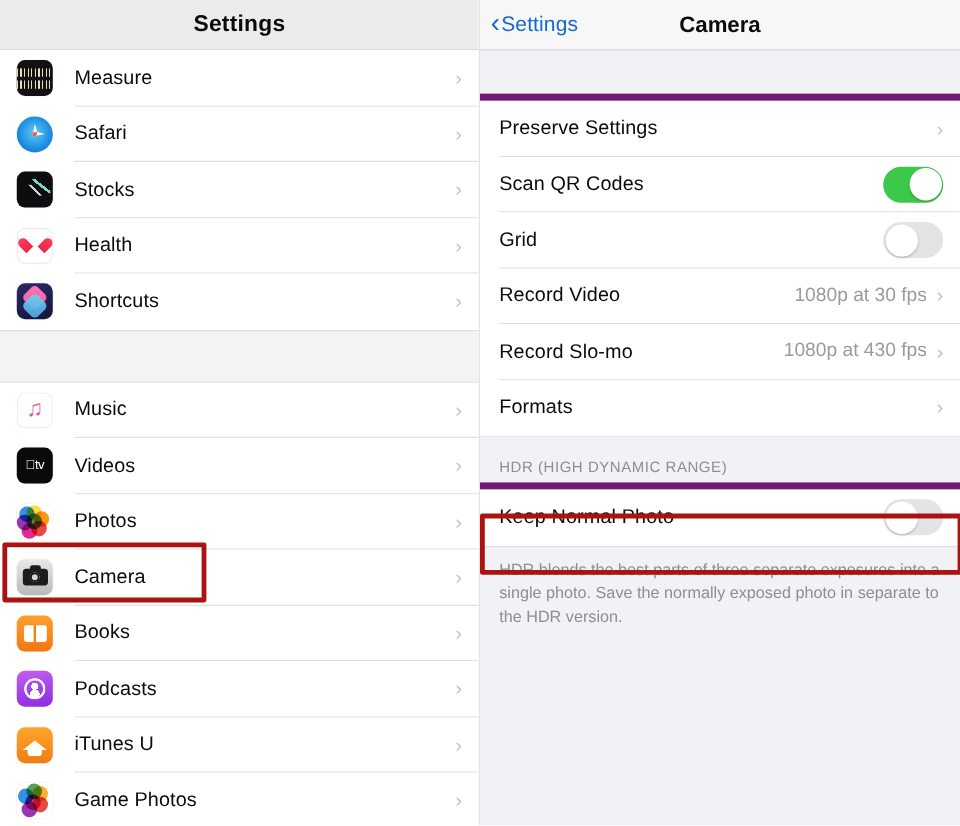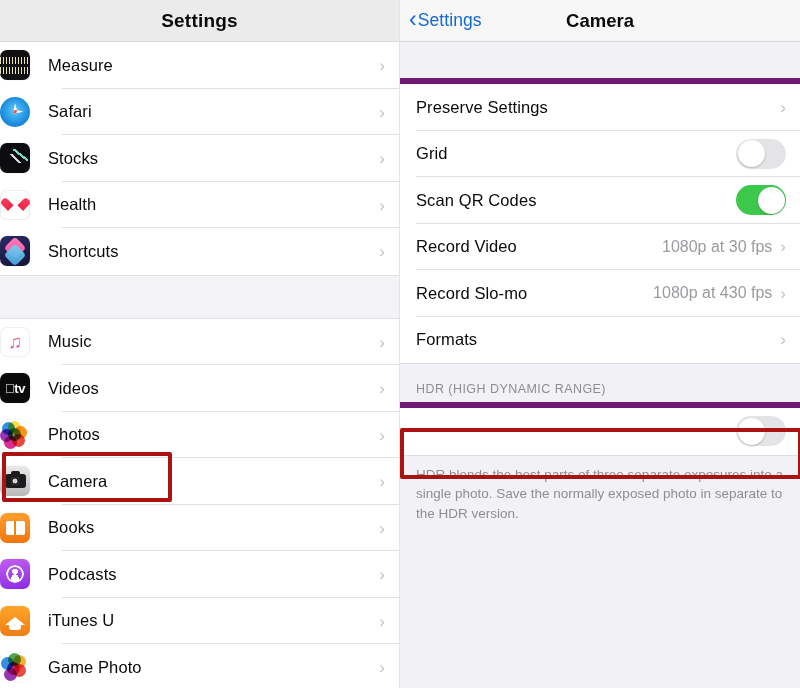--- a/index.html
+++ b/index.html
@@ -32,20 +32,21 @@
   }
   .left-header-title {
     font-size: 19px; font-weight: bold; color: #0b0b0b;
     letter-spacing: .2px;
   }
   .left-list { background: #ffffff; }
   .l-row {
     position: relative;
     height: 46.5px;
     display: flex; align-items: center;
+    padding-left: 14px;
     background: #ffffff;
   }
   .l-row + .l-row::before,
   .l-gap + .l-row::after { content: none; }
   .l-row .sep {
     position: absolute; left: 62px; right: 0; bottom: 0;
     height: 1px; background: #e0e0e2;
   }
   .l-icon {
     width: 30px; height: 30px; border-radius: 7px;
@@ -130,21 +131,21 @@
   .ic-shortcuts .s2 { background: linear-gradient(135deg,#74d2f0,#4aa8e8); top:11px; left:7px; opacity:.92; }
 
   .ic-music { background:#ffffff; box-shadow: inset 0 0 0 1px #f0eef0; }
   .ic-music .note {
     font-size:19px; line-height:1;
     background: linear-gradient(160deg,#fb5c74,#c85ad8);
     -webkit-background-clip: text; background-clip: text; color: transparent;
   }
 
   .ic-videos { background:#0a0a0a; }
-  .ic-videos .tv { color:#fff; font-size:13px; font-weight:bold; letter-spacing:-.5px; }
+  .ic-videos .tv { color:#fff; font-size:11px; font-weight:normal; letter-spacing:-.5px; }
 
   .ic-photos, .ic-gamecenter {
     background:#ffffff;
   }
   .ic-photos .petal, .ic-gamecenter .petal {
     position:absolute; width:13px; height:13px; border-radius:50%;
     mix-blend-mode: multiply; opacity:.92;
   }
 
   .ic-camera { background: linear-gradient(180deg,#e9e9ea,#b9b9bb); }
@@ -416,21 +417,21 @@
 
       <div class="l-row">
         <div class="l-icon ic-gamecenter">
           <div class="petal" style="background:#f9a825;left:13px;top:3px;"></div>
           <div class="petal" style="background:#e53935;left:13px;top:12px;"></div>
           <div class="petal" style="background:#8e24aa;left:4px;top:16px;"></div>
           <div class="petal" style="background:#1e88e5;left:1px;top:5px;"></div>
           <div class="petal" style="background:#43a047;left:8px;top:1px;"></div>
           <div class="petal" style="background:#d81b8a;left:7px;top:10px;"></div>
         </div>
-        <div class="l-label">Game Photo</div>
+        <div class="l-label">Game Photos</div>
         <div class="l-chev">›</div>
       </div>
 
     </div>
 
     <div class="hl-box" id="hl-camera"></div>
   </div>
 
   <div class="right-panel">
 
@@ -448,40 +449,40 @@
 
       <div class="r-row">
         <span class="r-label">Preserve Settings</span>
         <span class="r-right">
           <span class="r-chev">›</span>
         </span>
         <div class="sep"></div>
       </div>
 
       <div class="r-row">
+        <span class="r-label">Scan QR Codes</span>
+        <span class="r-right">
+          <span class="toggle on">
+            <span class="knob"></span>
+          </span>
+        </span>
+        <div class="sep"></div>
+      </div>
+
+      <div class="r-row">
         <span class="r-label">Grid</span>
         <span class="r-right">
           <span class="toggle">
             <span class="knob"></span>
           </span>
         </span>
         <div class="sep"></div>
       </div>
 
       <div class="r-row">
-        <span class="r-label">Scan QR Codes</span>
-        <span class="r-right">
-          <span class="toggle on">
-            <span class="knob"></span>
-          </span>
-        </span>
-        <div class="sep"></div>
-      </div>
-
-      <div class="r-row">
         <span class="r-label">Record Video</span>
         <span class="r-right">
           <span class="r-value">1080p at 30 fps</span>
           <span class="r-chev">›</span>
         </span>
         <div class="sep"></div>
       </div>
 
       <div class="r-row">
         <span class="r-label">Record Slo-mo</span>
@@ -500,20 +501,21 @@
       </div>
 
     </div>
 
     <div class="r-section-head">HDR (HIGH DYNAMIC RANGE)</div>
 
     <div class="r-group">
 
 
       <div class="r-row">
+        <span class="r-label">Keep Normal Photo</span>
         <span class="r-right">
           <span class="toggle">
             <span class="knob"></span>
           </span>
         </span>
       </div>
 
     </div>
 
     <div class="r-footer">HDR blends the best parts of three separate exposures into a single photo. Save the normally exposed photo in separate to the HDR version.</div>

